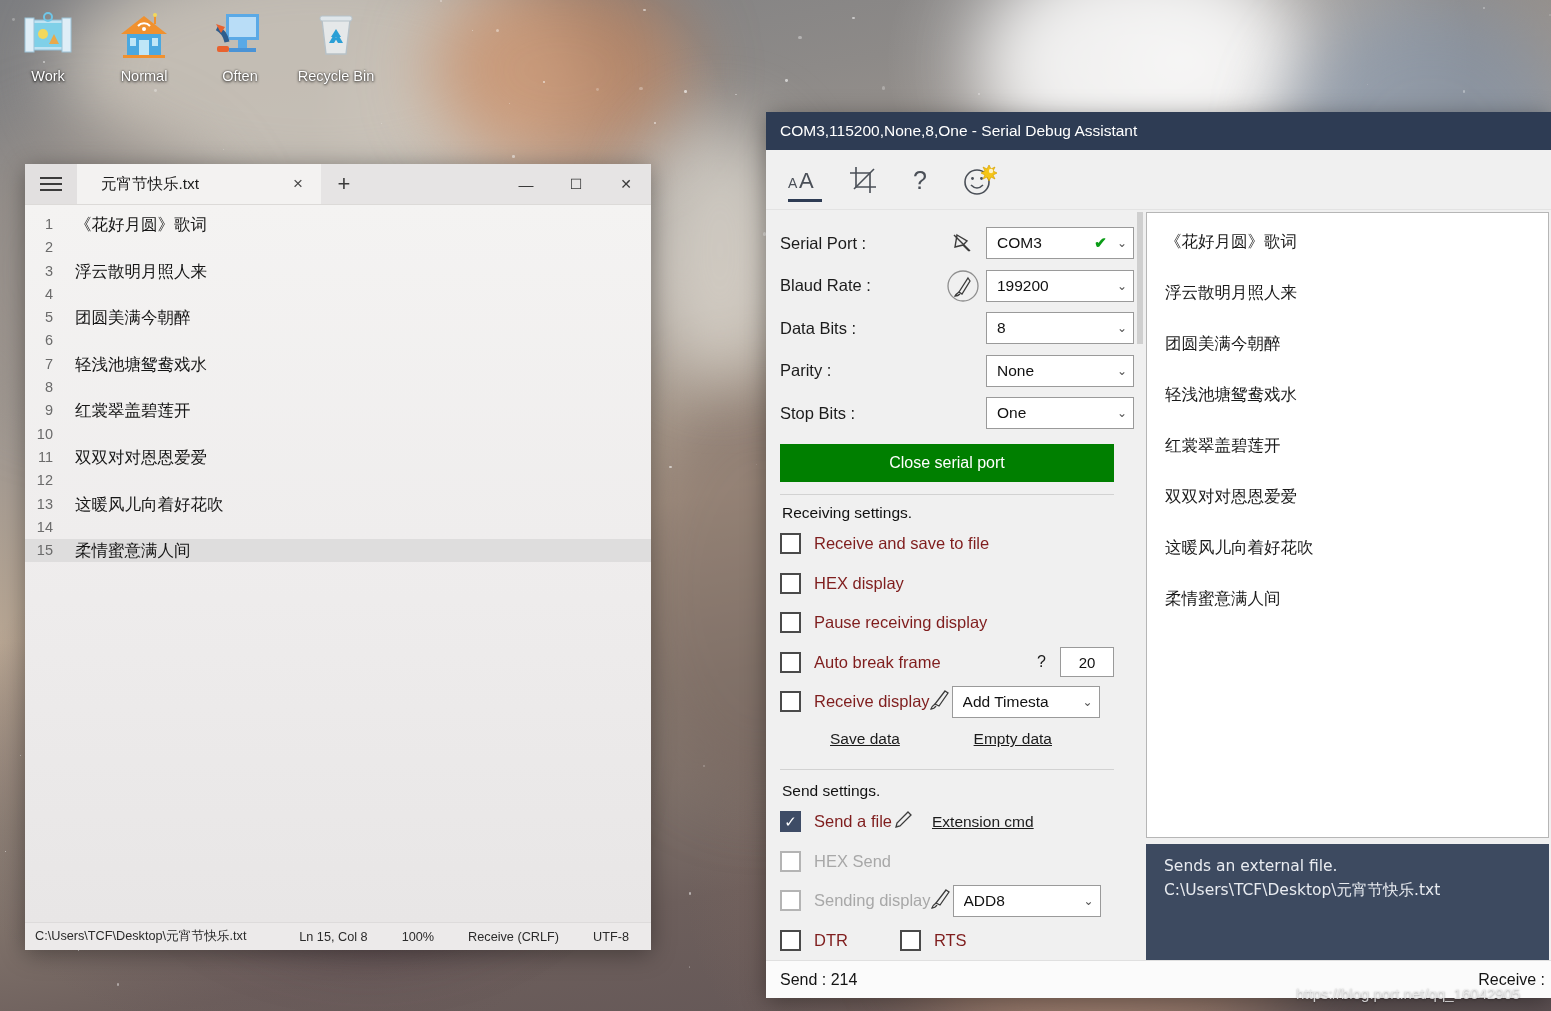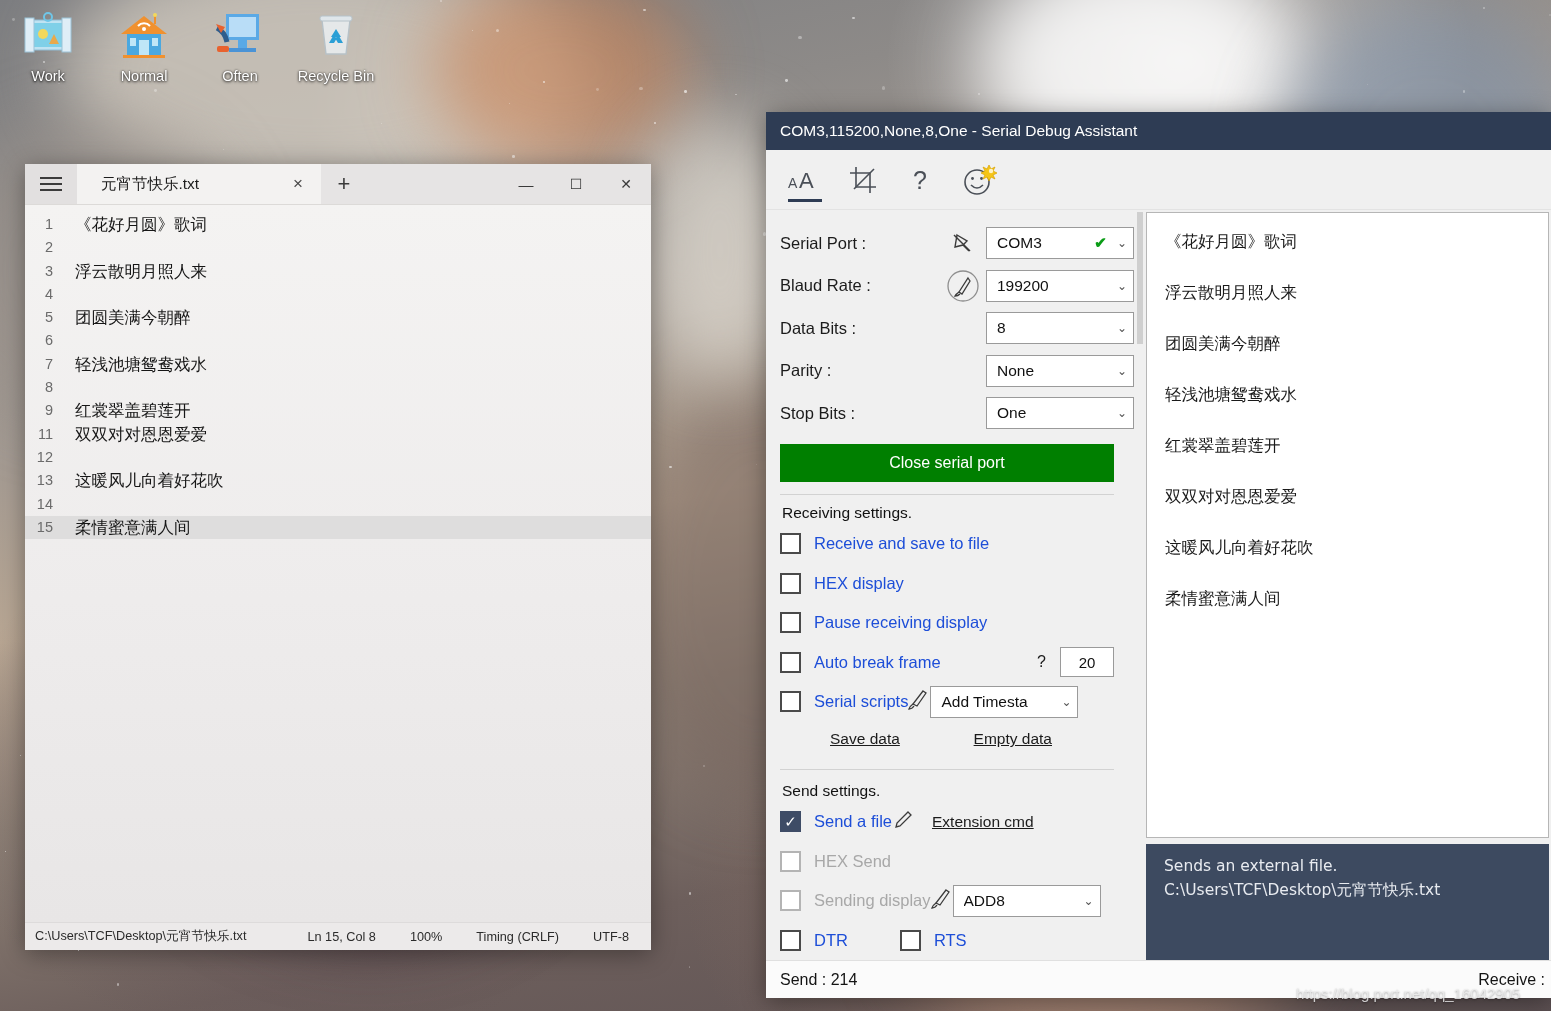--- a/index.html
+++ b/index.html
@@ -163,21 +163,21 @@
   .hsep { margin: 12px 20px 0 0; height: 1px; background: #d2d2d2; }
   .sect-title { font-size: 15.5px; color: #111; margin: 9px 0 2px 2px; }
   .cbrow { display: flex; align-items: center; height: 40px; }
   .cbox {
     width: 21px; height: 21px; border: 2px solid #4a4a4a; background: #fff;
     flex: 0 0 auto; margin-right: 13px; display: flex; align-items: center; justify-content: center;
   }
   .cbox.checked { background: #3e4c66; border-color: #3e4c66; }
   .cbox.checked::after { content: "✓"; color: #fff; font-size: 15px; line-height: 1; }
   .cbox.dim { border-color: #b4b4b4; }
-  .cblab { font-size: 16.5px; color: #1d4ed8; }
+  .cblab { font-size: 16.5px; color: #7f1d1d; }
   .cblab.dim { color: #a8a8a8; }
   .qmark { margin-left: auto; font-size: 16px; color: #1b1b1b; margin-right: 14px; }
   .numbox {
     width: 54px; height: 30px; border: 1.6px solid #9a9a9a; background: #fff;
     display: flex; align-items: center; justify-content: center; font-size: 15px; color: #111;
     margin-right: 20px;
   }
   .linkrow { display: flex; height: 36px; align-items: center; padding-right: 20px; }
   .lnk { font-size: 15.5px; color: #1b1b1b; text-decoration: underline; }
   .lnk.a { margin-left: 50px; }
@@ -475,20 +475,24 @@
           </div>
           <div class="np-line">
             <span class="np-gutter">8</span>
             <span class="np-text"></span>
           </div>
           <div class="np-line">
             <span class="np-gutter">9</span>
             <span class="np-text">红裳翠盖碧莲开</span>
           </div>
           <div class="np-line">
+            <span class="np-gutter">10</span>
+            <span class="np-text"></span>
+          </div>
+          <div class="np-line">
             <span class="np-gutter">11</span>
             <span class="np-text">双双对对恩恩爱爱</span>
           </div>
           <div class="np-line">
             <span class="np-gutter">12</span>
             <span class="np-text"></span>
           </div>
           <div class="np-line">
             <span class="np-gutter">13</span>
             <span class="np-text">这暖风儿向着好花吹</span>
@@ -501,21 +505,21 @@
             <span class="np-gutter">15</span>
             <span class="np-text">柔情蜜意满人间</span>
           </div>
         </div>
     </div>
     <div class="np-status">
       <span class="path">C:\Users\TCF\Desktop\元宵节快乐.txt</span>
       <span class="right">
         <span class="seg">Ln 15, Col 8</span>
         <span class="seg">100%</span>
-        <span class="seg">Timing (CRLF)</span>
+        <span class="seg">Receive (CRLF)</span>
         <span class="seg">UTF-8</span>
       </span>
     </div>
   </div>
 
   <div id="sda">
     <div class="sda-title">COM3,115200,None,8,One - Serial Debug Assistant</div>
 
     <div class="sda-toolbar">
       <div class="tb-btn active">
@@ -632,21 +636,21 @@
 
         <div class="cbrow">
           <span class="cbox"></span>
           <span class="cblab">Auto break frame</span>
           <span class="qmark">?</span>
           <span class="numbox">20</span>
         </div>
 
         <div class="cbrow">
           <span class="cbox"></span>
-          <span class="cblab">Serial scripts</span>
+          <span class="cblab">Receive display</span>
           <span class="mini-icon">
             <svg width="22" height="24" viewBox="0 0 22 24" fill="none" stroke="#3b3b3b" stroke-width="1.3">
               <path d="M15 3 l3 2 l-9 13 l-4-2 z"></path>
                 <path d="M5 16 q-3 2 -4 5 q3 0 5-3"></path>
             </svg>
           </span>
           <div class="combo" style="margin-right:20px;">
             <span class="cv">Add Timesta</span>
             <span class="chev">⌄</span>
           </div>

